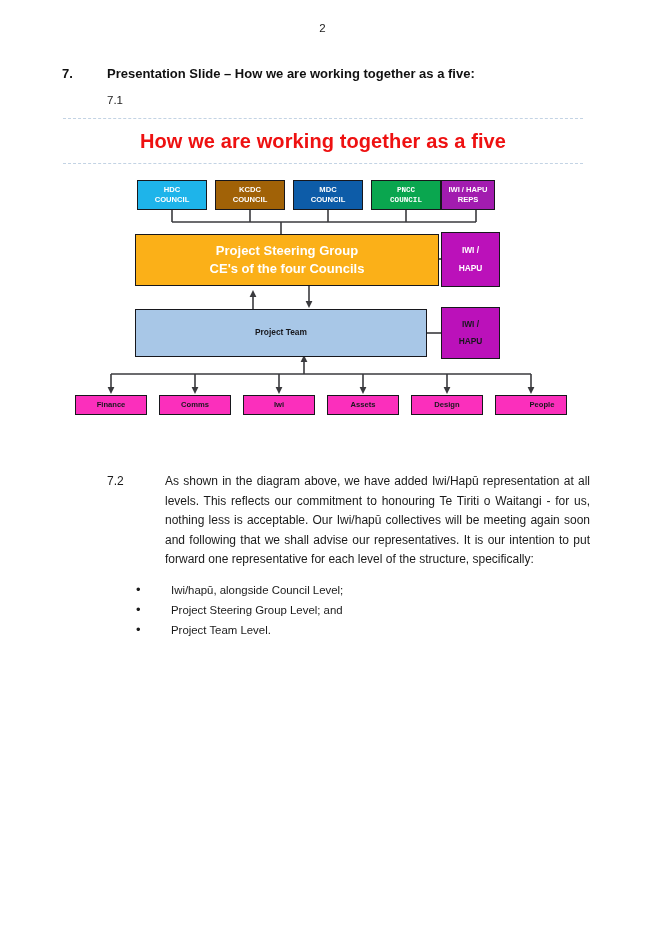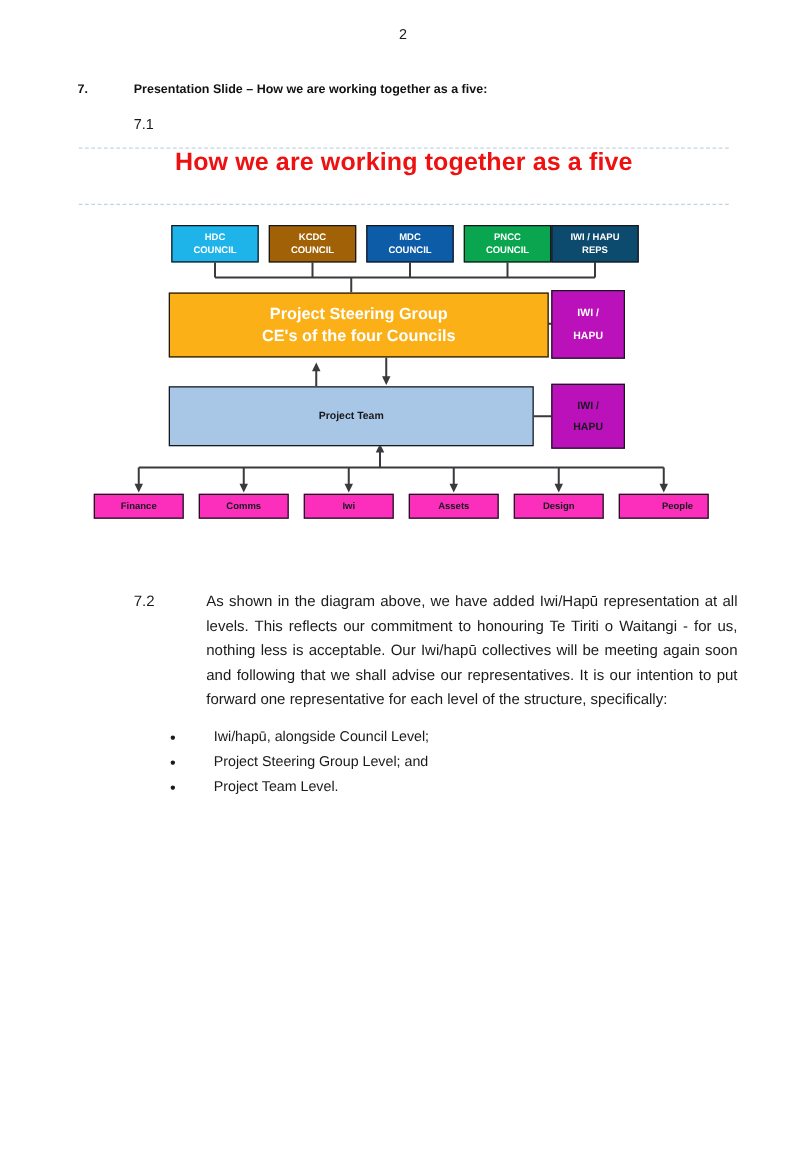--- a/index.html
+++ b/index.html
@@ -27,21 +27,21 @@
     width: 645px;
     text-align: center;
     font-size: 11.5px;
     color: #1a1a1a;
   }
   .heading-row {
     position: absolute;
     top: 66px;
     left: 62px;
     width: 540px;
-    font-size: 10px;
+    font-size: 13px;
     font-weight: bold;
     color: #111111;
   }
   .heading-num {
     display: inline-block;
     width: 45px;
   }
   .subnum-71 {
     position: absolute;
     top: 94px;
@@ -60,20 +60,21 @@
   }
   .slide-title-box {
     position: absolute;
     top: 0;
     left: 0;
     width: 520px;
     height: 44px;
     border-top: 1px dashed #c3d3e4;
     border-bottom: 1px dashed #c3d3e4;
     display: flex;
+    align-items: center;
     justify-content: center;
   }
   .slide-title {
     font-size: 20px;
     font-weight: bold;
     color: #ee1111;
     letter-spacing: 0.1px;
     white-space: nowrap;
   }
 
@@ -103,22 +104,22 @@
   
   .top-node {
     top: 14px;
     width: 70px;
     height: 30px;
     font-size: 7.6px;
   }
   .n-hdc  { left: 74px;  background: #1eb4ea; color: #ffffff; align-items: center; }
   .n-kcdc { left: 152px; background: #a16207; color: #ffffff; }
   .n-mdc  { left: 230px; background: #0d5ca8; color: #ffffff; }
-  .n-pncc { left: 308px; background: #0aa64f; color: #ffffff; }
-  .n-iwir { left: 378px; width: 70px; background: #0c4a6e; color: #ffffff; }
+  .n-pncc { left: 308px; background: #0aa64f; color: #ffffff; font-family: Liberation Mono, monospace; }
+  .n-iwir { left: 378px; width: 54px; background: #a21caf; color: #ffffff; }
 
   
   .n-psg {
     top: 68px;
     left: 72px;
     width: 304px;
     height: 52px;
     background: #fbb018;
     color: #ffffff;
     font-size: 13px;

